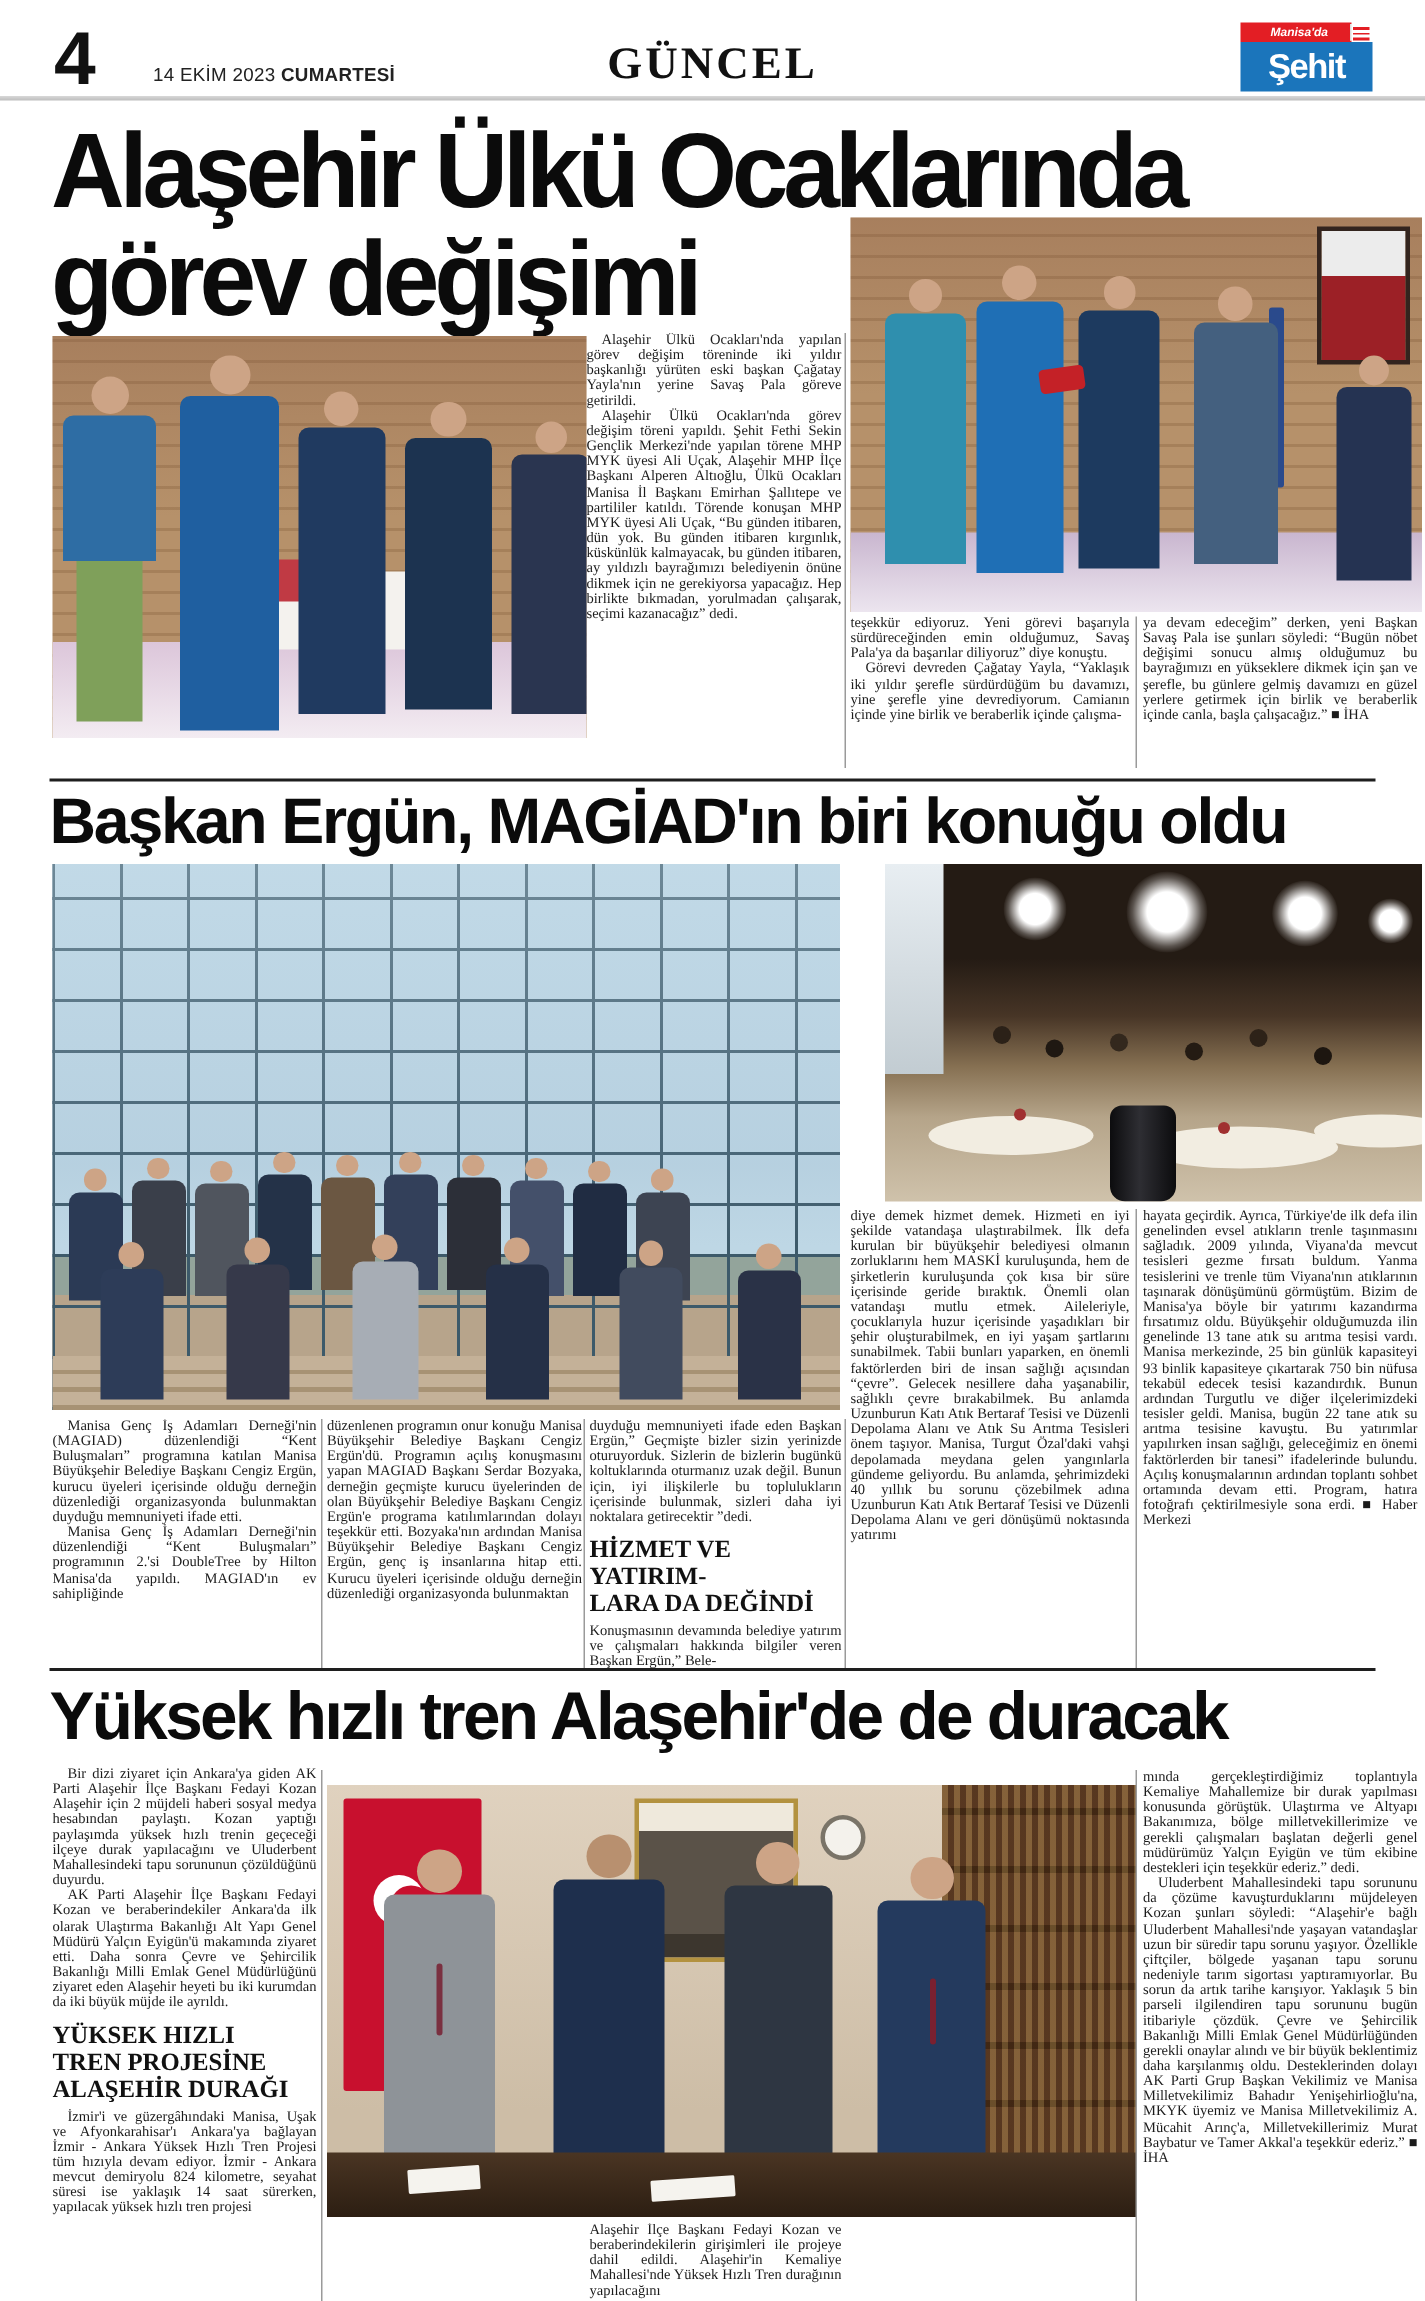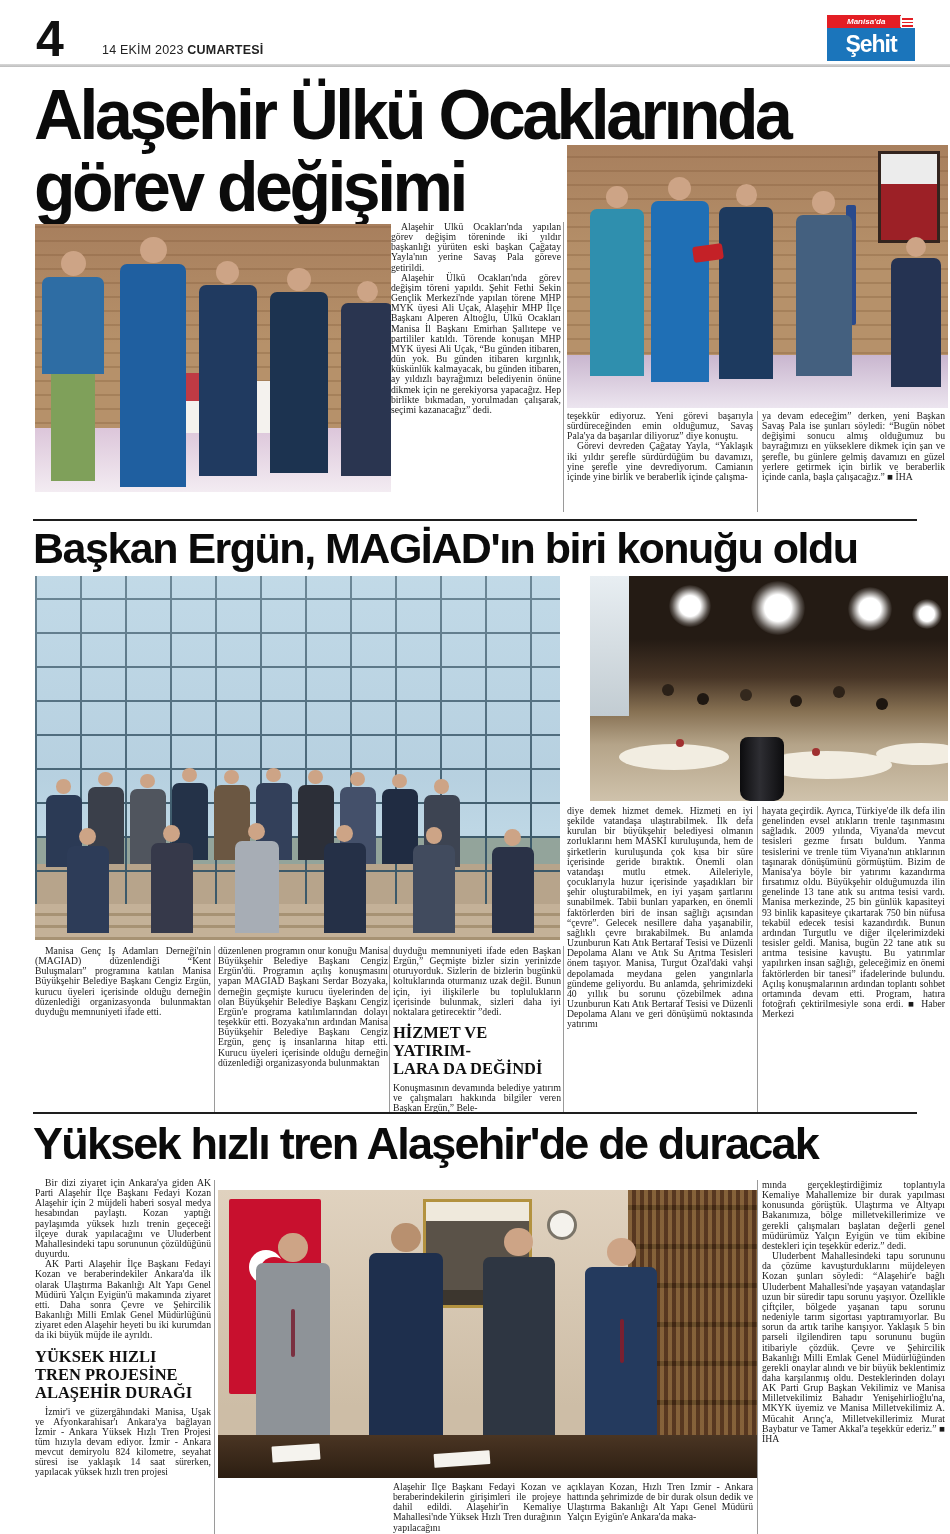--- a/index.html
+++ b/index.html
@@ -104,20 +104,21 @@
 </head>
 <body>
 
 <div id="page">
 
   <div class="pagenum">4</div>
   <div class="dateline">
     <span>14 EKİM 2023</span>
     <b>CUMARTESİ</b>
   </div>
+  <div class="section">GÜNCEL</div>
   <div class="logo">
     <div class="ltop">Manisa'da</div>
     <div class="ltag">
         <i></i>
         <i></i>
         <i></i>
       </div>
     <div class="lmain">Şehit</div>
   </div>
   <div class="headband"></div>
@@ -287,20 +288,21 @@
 
   <div class="col cont" style="left:567px;top:806px;width:186px;height:310px;">
       <p>diye demek hizmet demek. Hizmeti en iyi şekilde vatandaşa ulaştırabilmek. İlk defa kurulan bir büyükşehir belediyesi olmanın zorluklarını hem MASKİ kuruluşunda, hem de şirketlerin kuruluşunda çok kısa bir süre içerisinde geride bıraktık. Önemli olan vatandaşı mutlu etmek. Aileleriyle, çocuklarıyla huzur içerisinde yaşadıkları bir şehir oluşturabilmek, en iyi yaşam şartlarını sunabilmek. Tabii bunları yaparken, en önemli faktörlerden biri de insan sağlığı açısından “çevre”. Gelecek nesillere daha yaşanabilir, sağlıklı çevre bırakabilmek. Bu anlamda Uzunburun Katı Atık Bertaraf Tesisi ve Düzenli Depolama Alanı ve Atık Su Arıtma Tesisleri önem taşıyor. Manisa, Turgut Özal'daki vahşi depolamada meydana gelen yangınlarla gündeme geliyordu. Bu anlamda, şehrimizdeki 40 yıllık bu sorunu çözebilmek adına Uzunburun Katı Atık Bertaraf Tesisi ve Düzenli Depolama Alanı ve geri dönüşümü noktasında yatırımı</p>
     </div>
   <div class="col cont" style="left:762px;top:806px;width:183px;height:310px;">
       <p>hayata geçirdik. Ayrıca, Türkiye'de ilk defa ilin genelinden evsel atıkların trenle taşınmasını sağladık. 2009 yılında, Viyana'da mevcut tesisleri gezme fırsatı buldum. Yanma tesislerini ve trenle tüm Viyana'nın atıklarının taşınarak dönüşümünü görmüştüm. Bizim de Manisa'ya böyle bir yatırımı kazandırma fırsatımız oldu. Büyükşehir olduğumuzda ilin genelinde 13 tane atık su arıtma tesisi vardı.  Manisa merkezinde, 25 bin günlük kapasiteyi 93 binlik kapasiteye çıkartarak 750 bin nüfusa tekabül edecek tesisi kazandırdık. Bunun ardından Turgutlu ve diğer ilçelerimizdeki tesisler geldi. Manisa, bugün 22 tane atık su arıtma tesisine kavuştu. Bu yatırımlar yapılırken insan sağlığı, geleceğimiz en önemi faktörlerden bir tanesi” ifadelerinde bulundu. Açılış konuşmalarının ardından toplantı sohbet ortamında devam etti. Program, hatıra fotoğrafı çektirilmesiyle sona erdi. ■ Haber Merkezi</p>
     </div>
 
   <div class="col" style="left:35px;top:946px;width:176px;height:170px;">
       <p>Manisa Genç İş Adamları Derneği'nin (MAGIAD) düzenlendiği “Kent Buluşmaları” programına katılan Manisa Büyükşehir Belediye Başkanı Cengiz Ergün, kurucu üyeleri içerisinde olduğu derneğin düzenlediği organizasyonda bulunmaktan duyduğu memnuniyeti ifade etti.</p>
+      <p>Manisa Genç İş Adamları Derneği'nin düzenlendiği “Kent Buluşmaları” programının 2.'si DoubleTree by Hilton Manisa'da yapıldı. MAGIAD'ın ev sahipliğinde</p>
     </div>
   <div class="col cont" style="left:218px;top:946px;width:170px;height:170px;">
       <p>düzenlenen programın onur konuğu Manisa Büyükşehir Belediye Başkanı Cengiz Ergün'dü. Programın açılış konuşmasını yapan MAGIAD Başkanı Serdar Bozyaka, derneğin geçmişte kurucu üyelerinden de olan Büyükşehir Belediye Başkanı Cengiz Ergün'e programa katılımlarından dolayı teşekkür etti. Bozyaka'nın ardından Manisa Büyükşehir Belediye Başkanı Cengiz Ergün, genç iş insanlarına hitap etti. Kurucu üyeleri içerisinde olduğu derneğin düzenlediği organizasyonda bulunmaktan</p>
     </div>
   <div class="col cont" style="left:393px;top:946px;width:168px;height:172px;">
     <div>
         <p>duyduğu memnuniyeti ifade eden Başkan Ergün,” Geçmişte bizler sizin yerinizde oturuyorduk. Sizlerin de bizlerin bugünkü koltuklarında oturmanız uzak değil. Bunun için, iyi ilişkilerle bu toplulukların içerisinde bulunmak, sizleri daha iyi noktalara getirecektir ”dedi.</p>
       </div>
     <div class="sub">HİZMET VE YATIRIM-
 LARA DA DEĞİNDİ</div>
@@ -358,23 +360,20 @@
       </div>
     <div class="tie" style="left:74.5%;bottom:40%;height:44px;background:#7a2030;"></div>
     <div class="desk"></div>
     <div class="paper" style="left:10%;bottom:6%;width:48px;height:16px;"></div>
     <div class="paper" style="left:40%;bottom:4%;width:56px;height:14px;"></div>
   </div>
 
   <div class="col cont" style="left:393px;top:1482px;width:168px;height:52px;">
       <p>Alaşehir İlçe Başkanı Fedayi Kozan ve beraberindekilerin girişimleri ile projeye dahil edildi. Alaşehir'in Kemaliye Mahallesi'nde Yüksek Hızlı Tren durağının yapılacağını</p>
     </div>
-  <div class="col cont" style="left:567px;top:1482px;width:186px;height:52px;">
-      <p>açıklayan Kozan, Hızlı Tren İzmir - Ankara hattında şehrimizde de bir durak olsun dedik ve Ulaştırma Bakanlığı Alt Yapı Genel Müdürü Yalçın Eyigün'e Ankara'da maka-</p>
-    </div>
   <div class="col cont" style="left:762px;top:1180px;width:183px;height:354px;">
       <p>mında gerçekleştirdiğimiz toplantıyla Kemaliye Mahallemize bir durak yapılması konusunda görüştük. Ulaştırma ve Altyapı Bakanımıza, bölge milletvekillerimize ve gerekli çalışmaları başlatan değerli genel müdürümüz Yalçın Eyigün ve tüm ekibine destekleri için teşekkür ederiz.” dedi.</p>
       <p>Uluderbent Mahallesindeki tapu sorununu da çözüme kavuşturduklarını müjdeleyen Kozan şunları söyledi: “Alaşehir'e bağlı Uluderbent Mahallesi'nde yaşayan vatandaşlar uzun bir süredir tapu sorunu yaşıyor. Özellikle çiftçiler, bölgede yaşanan tapu sorunu nedeniyle tarım sigortası yaptıramıyorlar. Bu sorun da artık tarihe karışıyor. Yaklaşık 5 bin parseli ilgilendiren tapu sorununu bugün itibariyle çözdük. Çevre ve Şehircilik Bakanlığı Milli Emlak Genel Müdürlüğünden gerekli onaylar alındı ve bir büyük beklentimiz daha karşılanmış oldu. Desteklerinden dolayı AK Parti Grup Başkan Vekilimiz ve Manisa Milletvekilimiz Bahadır Yenişehirlioğlu'na, MKYK üyemiz ve Manisa Milletvekilimiz A. Mücahit Arınç'a, Milletvekillerimiz Murat Baybatur ve Tamer Akkal'a teşekkür ederiz.” ■ İHA</p>
     </div>
   <div class="vrule" style="left:214px;top:1180px;height:354px;"></div>
   <div class="vrule" style="left:757px;top:1180px;height:354px;"></div>
 
 </div>
 
 </body></html>

